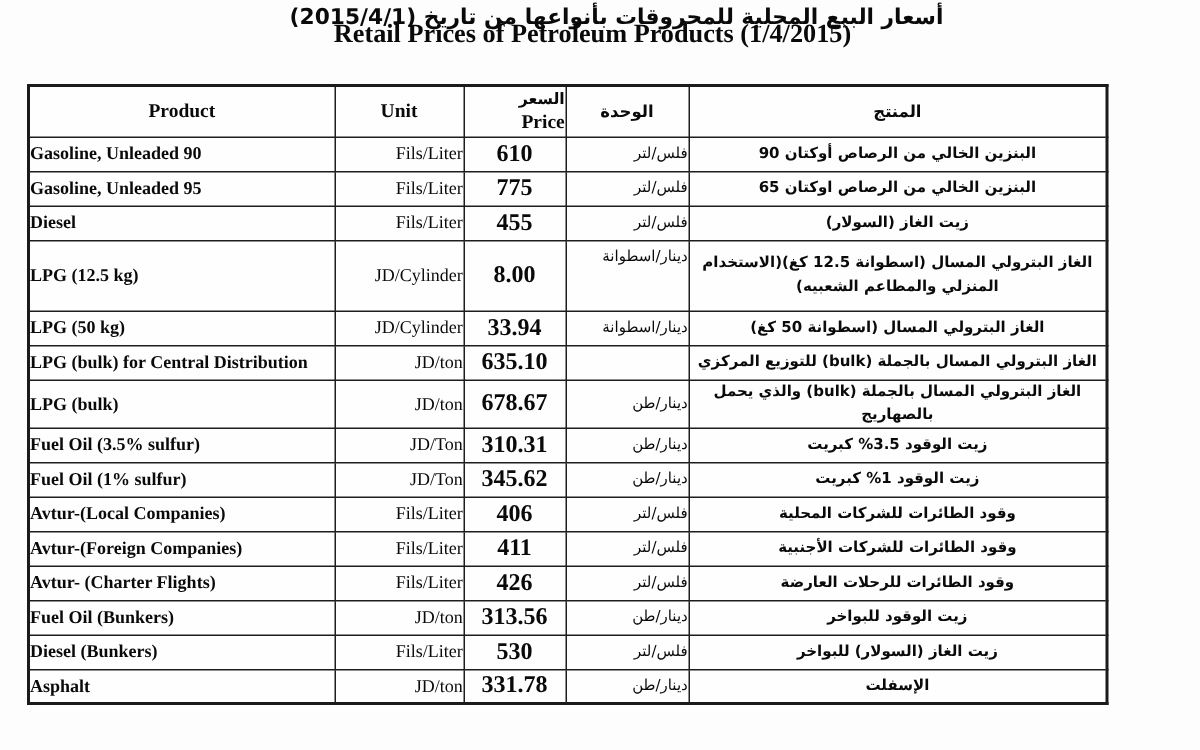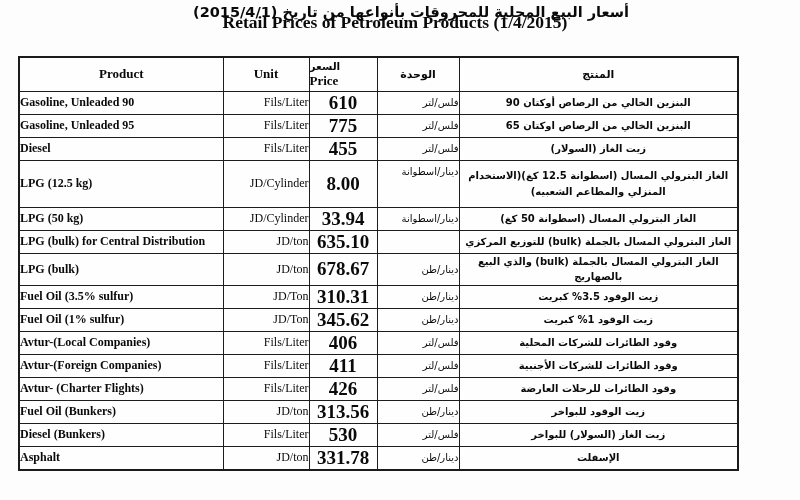--- a/index.html
+++ b/index.html
@@ -79,40 +79,40 @@
     font-size: 10.5px;
     line-height: 13px;
   }
   .h-price .en {
     display: block;
     font-family: "Liberation Serif", serif;
     font-weight: bold;
     font-size: 13px;
     line-height: 15px;
   }
-  .h-price { text-align: left; }
+  .h-price { text-align: right; }
 
   td.c-product {
     font-family: "Liberation Serif", serif;
     font-weight: bold;
     font-size: 12px;
     text-align: left;
     padding-left: 7px;
     white-space: nowrap;
   }
   td.c-unit {
     font-family: "Liberation Serif", serif;
     font-size: 12px;
     text-align: right;
     white-space: nowrap;
   }
   td.c-price {
     font-family: "Liberation Serif", serif;
     font-weight: bold;
-    font-size: 19px;
+    font-size: 16px;
     text-align: center;
   }
   td.c-unitar {
     font-family: "DejaVu Sans", sans-serif;
     font-size: 10px;
     direction: rtl;
     text-align: right;
     padding-right: 6px;
     white-space: nowrap;
   }
@@ -200,21 +200,21 @@
           <td class="c-unit">JD/ton</td>
           <td class="c-price">635.10</td>
           <td class="c-unitar"></td>
           <td class="c-productar">الغاز البترولي المسال بالجملة (bulk) للتوزيع المركزي</td>
         </tr>
         <tr class="row">
           <td class="c-product">LPG (bulk)</td>
           <td class="c-unit">JD/ton</td>
           <td class="c-price">678.67</td>
           <td class="c-unitar">دينار/طن</td>
-          <td class="c-productar">الغاز البترولي المسال بالجملة (bulk) والذي البيع بالصهاريج</td>
+          <td class="c-productar">الغاز البترولي المسال بالجملة (bulk) والذي يحمل بالصهاريج</td>
         </tr>
         <tr class="row">
           <td class="c-product">Fuel Oil (3.5% sulfur)</td>
           <td class="c-unit">JD/Ton</td>
           <td class="c-price">310.31</td>
           <td class="c-unitar">دينار/طن</td>
           <td class="c-productar">زيت الوقود 3.5% كبريت</td>
         </tr>
         <tr class="row">
           <td class="c-product">Fuel Oil (1% sulfur)</td>

